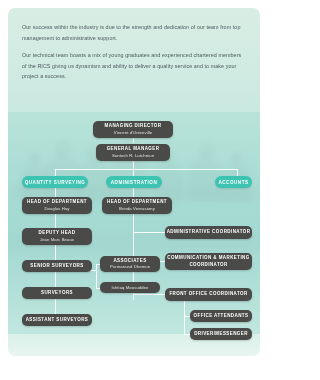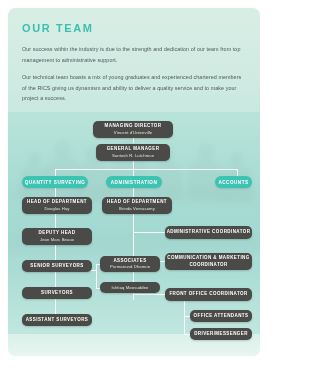--- a/index.html
+++ b/index.html
@@ -132,21 +132,20 @@
   .line.v { width: 1px; }
   .line.h { height: 1px; }
 </style>
 </head>
 <body>
 
 <div class="page">
   <div class="card">
 
     <div class="intro">
-      <div class="intro-title">OUR TEAM</div>
       <div class="intro-p">Our success within the industry is due to the strength and dedication of our team from top management to administrative support.</div>
       <div class="intro-p">Our technical team boasts a mix of young graduates and experienced chartered members of the RICS giving us dynamism and ability to deliver a quality service and to make your project a success.</div>
     </div>
 
     <div class="photo-band">
       <div class="deskline" style="top:74px;height:16px;"></div>
       <div class="deskline" style="top:120px;height:22px;"></div>
       <div class="ppl" style="left:46px;top:28px;width:17px;height:19px;"></div>
       <div class="body" style="left:36px;top:46px;width:38px;height:42px;"></div>
       <div class="ppl" style="left:78px;top:34px;width:15px;height:17px;"></div>

